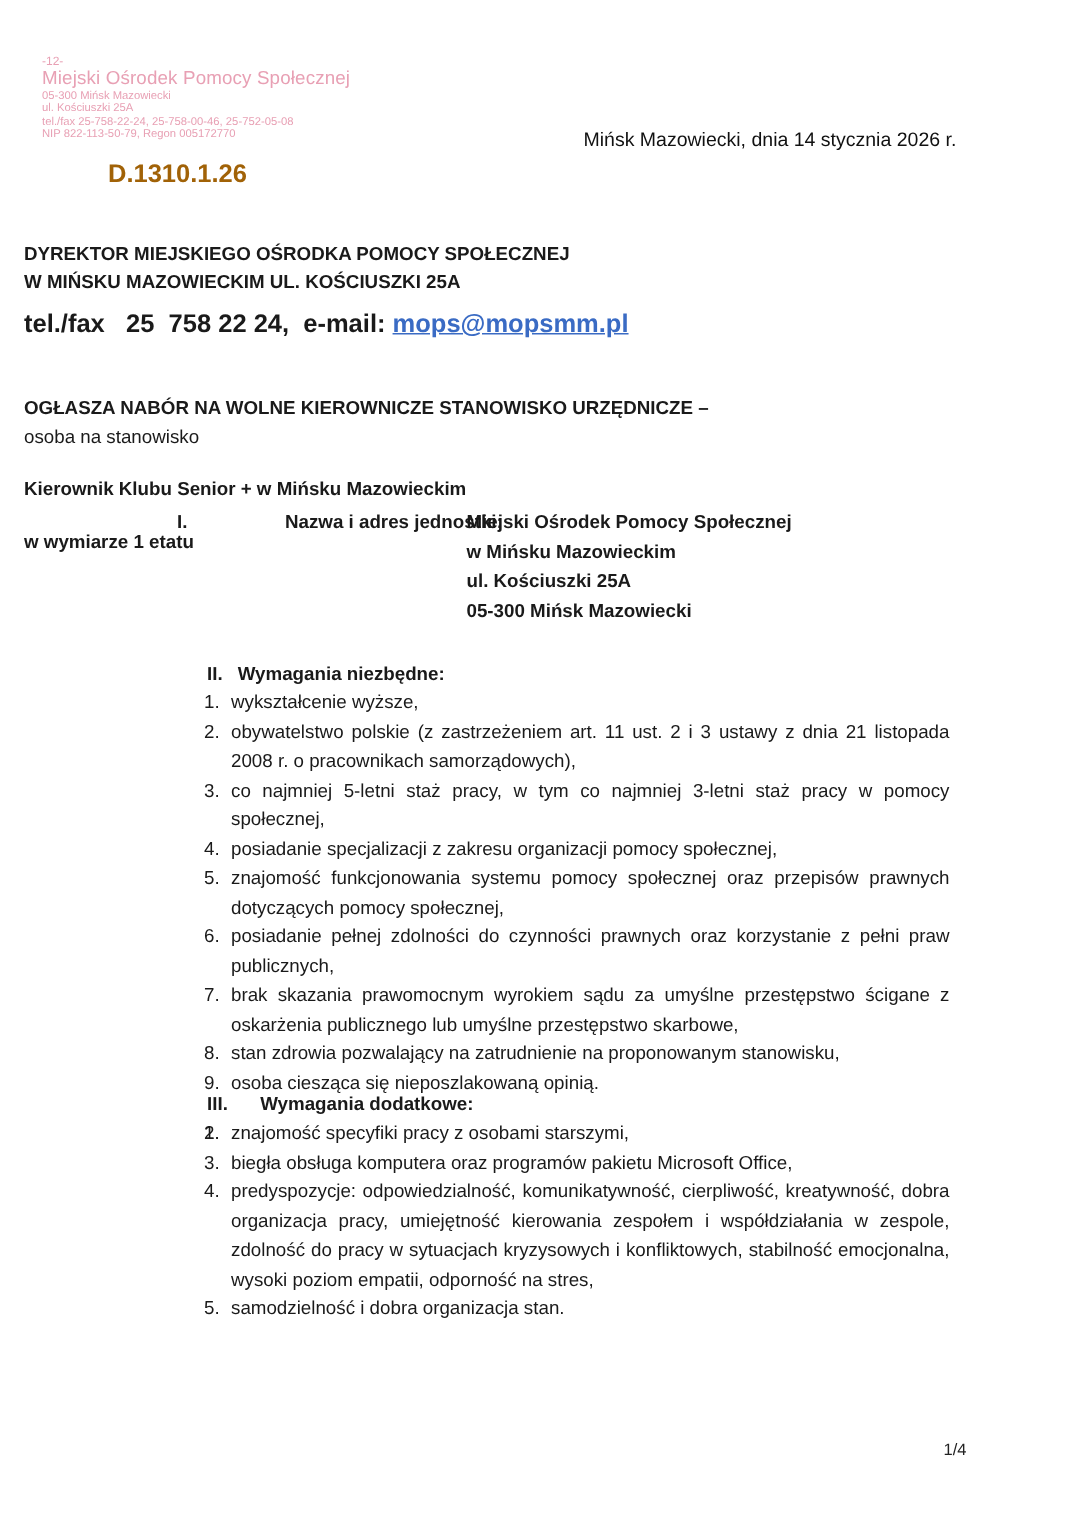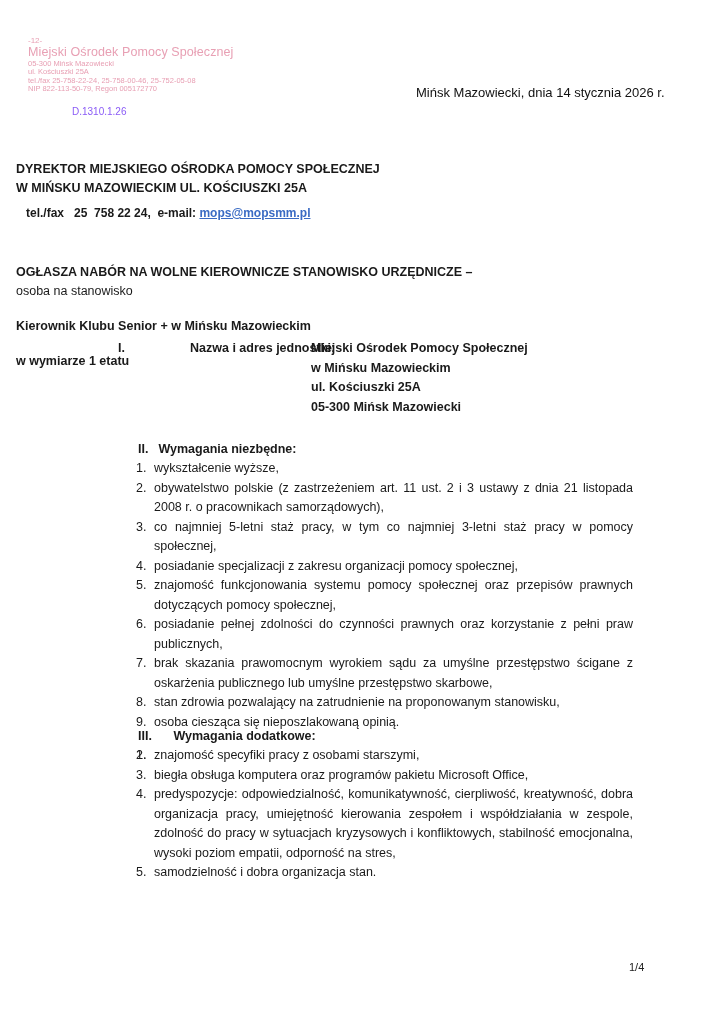--- a/index.html
+++ b/index.html
@@ -9,29 +9,29 @@
     }
     .stamp {
       position: absolute; left: 28px; top: 36px; width: 230px;
       color: #e8a0b4; text-align: left; line-height: 1.15;
     }
     .stamp .num { font-size: 8px; }
     .stamp .name { font-size: 12.5px; letter-spacing: 0.1px; }
     .stamp .small { font-size: 7.5px; }
     .ref {
       position: absolute; left: 72px; top: 106px;
-      font-size: 10px; font-weight: normal; color: #8b5cf6;
+      font-size: 17px; font-weight: bold; color: #a16207;
     }
     .date {
       position: absolute; left: 389px; top: 85px;
-      font-size: 13px; color: #111; margin-left: 27px;
+      font-size: 13px; color: #111;
     }
     .center { position: absolute; left: 16px; width: 588px; }
     .hdr { top: 160px; font-size: 12.5px; font-weight: bold; line-height: 19px; }
-    .contact { top: 206px; font-size: 12px; font-weight: bold; margin-left: 10px; }
+    .contact { top: 206px; font-size: 17px; font-weight: bold; }
     .contact a { color: #3a6bc4; text-decoration: underline; }
     .announce { top: 247px; font-size: 12.5px; line-height: 19px; }
     .announce .b { font-weight: bold; margin-top: 16px; }
     .sec1 { position: absolute; left: 118px; top: 339px; font-size: 12.5px; font-weight: bold; line-height: 19.5px; }
     .sec1 .roman { position: absolute; left: 0; top: 0; }
     .sec1 .label { position: absolute; left: 24px; top: 0; white-space: nowrap; padding-left: 48px; }
     .sec1 .addr { position: absolute; left: 193px; top: 0; white-space: nowrap; }
     .section { position: absolute; left: 117px; width: 516px; font-size: 12.5px; }
     .section .title { font-weight: bold; line-height: 19px; }
     .section .title .roman { display: inline-block; margin-left: 21px; }

